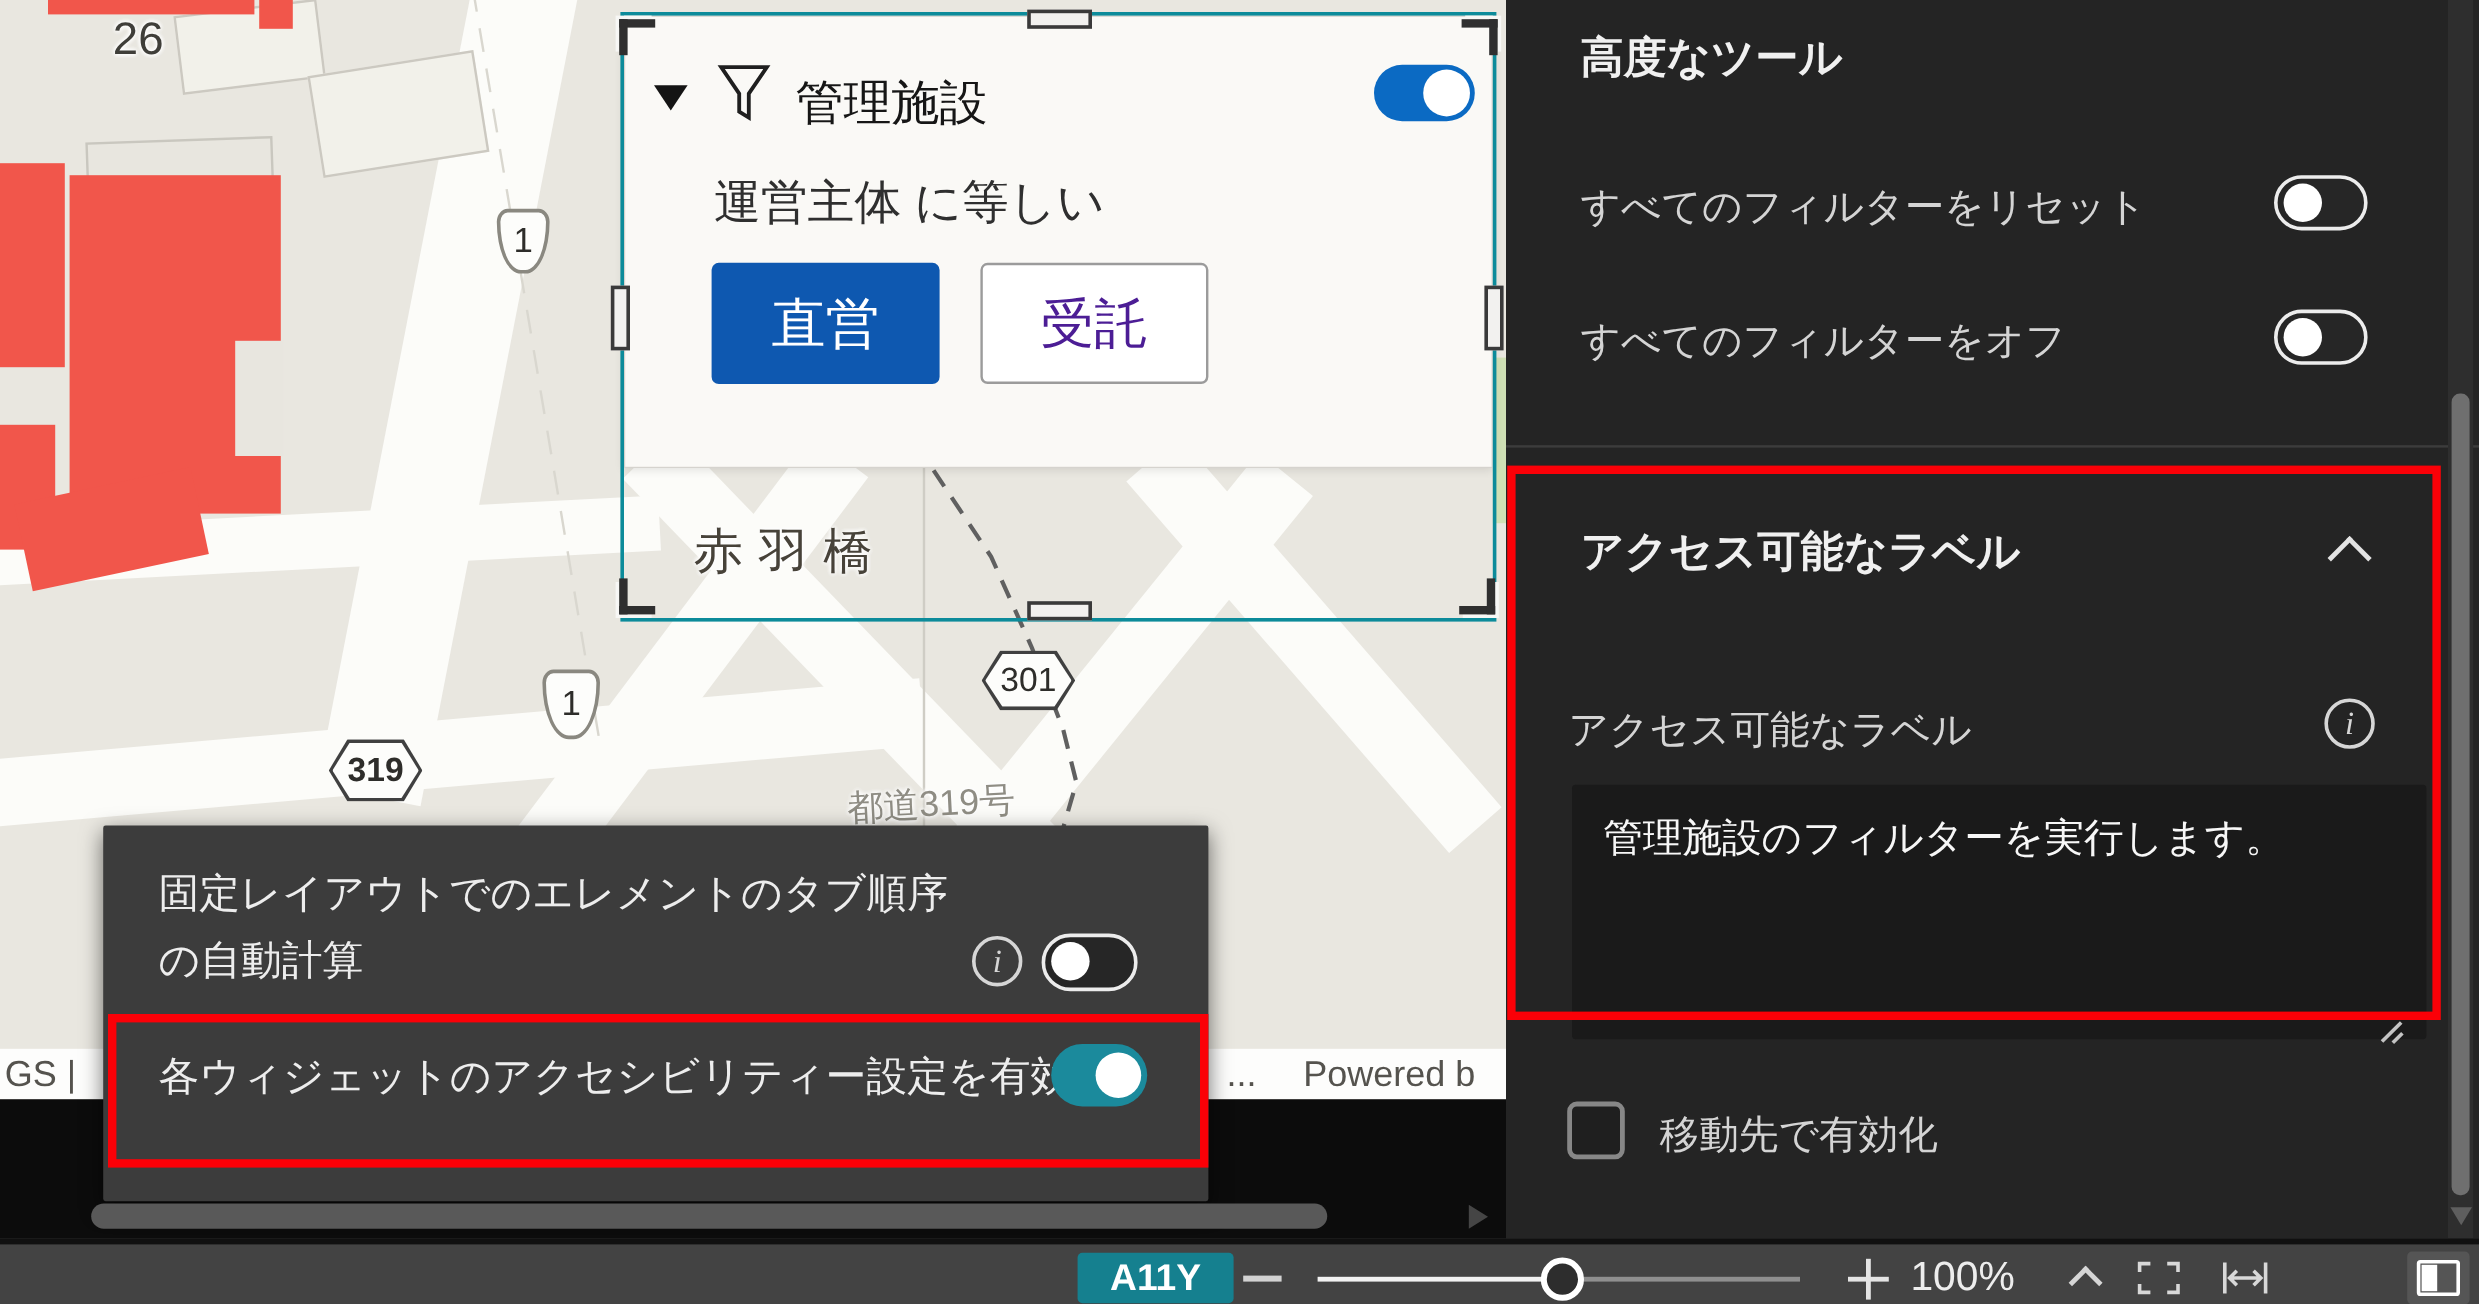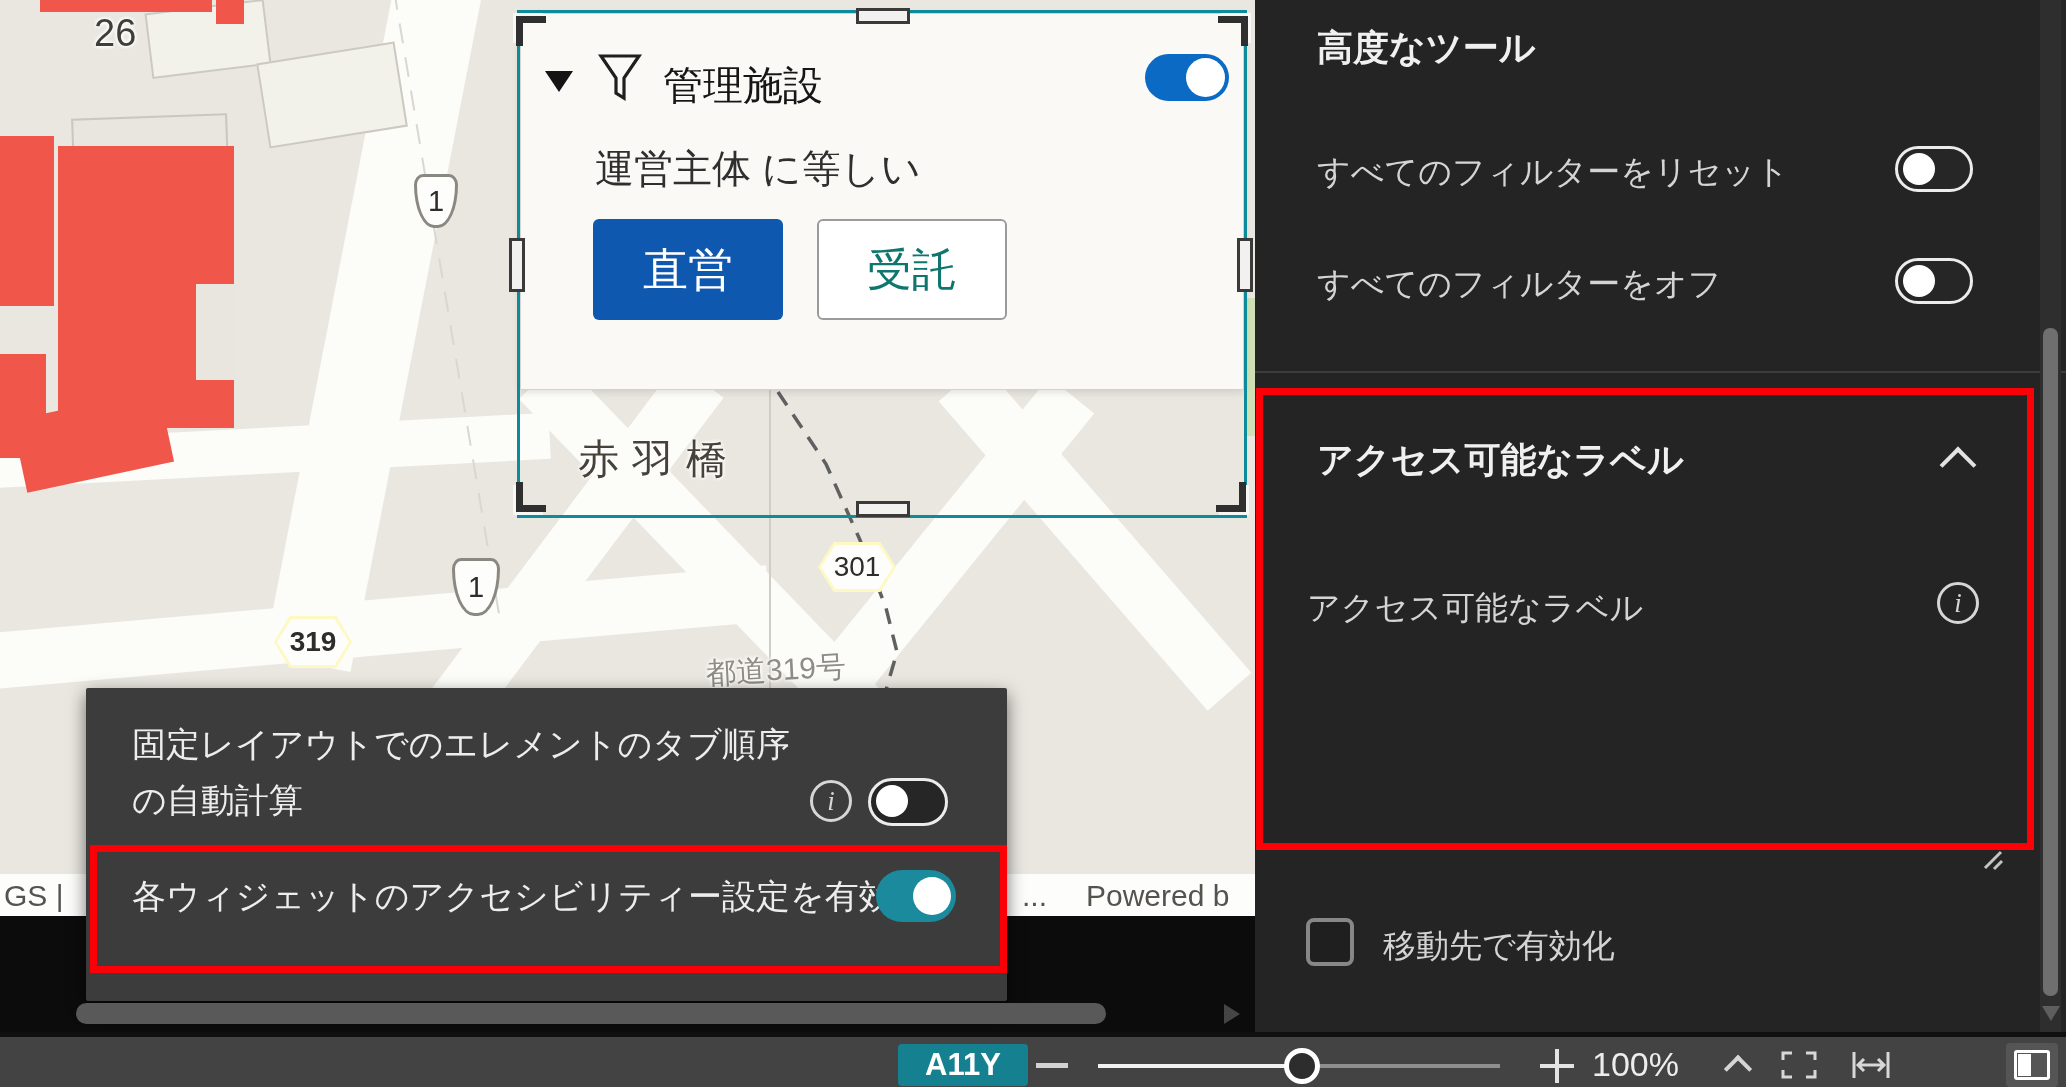--- a/index.html
+++ b/index.html
@@ -15,21 +15,21 @@
   .bldg.gray{background:#e8e6df;border:2px solid #c9c7bf;}
   .bldg.outline{background:#f2f1ea;border:2px solid #ccc9c1;}
   .maplabel{position:absolute;color:#45433d;white-space:nowrap;
     text-shadow:0 0 4px #fff,0 0 4px #fff,0 0 4px #fff;}
   #lbl-26{left:94px;top:12px;font-size:38px;color:#3f3e39;}
   #lbl-bridge{left:578px;top:432px;font-size:41px;letter-spacing:13px;color:#474239;font-weight:500;}
   #lbl-route{left:706px;top:650px;font-size:30px;color:#8f8d84;transform:rotate(-3deg);}
   .shieldA{position:absolute;background:#fdfdfb;border:3px solid #8a8880;
     border-radius:10px 10px 50% 50%/12px 12px 88% 88%;
     display:flex;align-items:center;justify-content:center;font-size:29px;color:#2e2d2a;}
-  .hexO{position:absolute;background:#fef9c3;
+  .hexO{position:absolute;background:#404040;
     clip-path:polygon(20% 0%,80% 0%,100% 50%,80% 100%,20% 100%,0% 50%);}
   .hexI{position:absolute;left:3px;top:3px;right:3px;bottom:3px;background:#fdfdfb;
     clip-path:polygon(20% 0%,80% 0%,100% 50%,80% 100%,20% 100%,0% 50%);
     display:flex;align-items:center;justify-content:center;font-size:28px;color:#2e2d2a;}
   #attrib{left:0;top:874px;width:1255px;height:42px;background:rgba(255,255,255,.9);}
   #attrib span{position:absolute;top:5px;font-size:30px;color:#55534e;white-space:nowrap;}
 
   
   #sel-border{left:517px;top:10px;width:730px;height:508px;border:3px solid #0c8b9a;z-index:6;}
   .crn{position:absolute;width:30px;height:30px;z-index:7;}
@@ -48,21 +48,21 @@
     box-shadow:0 2px 8px rgba(0,0,0,.12);z-index:5;}
   #card .caret{position:absolute;left:24px;top:57px;width:0;height:0;
     border-left:14px solid transparent;border-right:14px solid transparent;border-top:21px solid #141414;}
   #w-title{position:absolute;left:142px;top:44px;font-size:40px;color:#161616;}
   #w-toggle{position:absolute;left:624px;top:40px;width:84px;height:47px;border-radius:24px;background:#0b6ac3;}
   #w-toggle .knob{position:absolute;right:4px;top:4px;width:39px;height:39px;border-radius:50%;background:#fff;}
   #w-cond{position:absolute;left:74px;top:128px;font-size:39px;color:#2f2f2f;}
   .optbtn{position:absolute;top:205px;width:190px;height:101px;border-radius:6px;
     display:flex;align-items:center;justify-content:center;font-size:45px;}
   #opt0{left:72px;background:#0e58b0;color:#fff;}
-  #opt1{left:296px;background:#fff;border:2px solid #9b9b9b;color:#0f766e;}
+  #opt1{left:296px;background:#fff;border:2px solid #9b9b9b;color:#4c1d95;}
 
   
   #ctx{left:86px;top:688px;width:921px;height:313px;background:#3c3c3c;z-index:20;
     box-shadow:0 6px 18px rgba(0,0,0,.55);border-radius:2px;}
   #ctx .lbl{position:absolute;font-size:34px;color:#ededed;white-space:nowrap;}
   .infoc{position:absolute;width:42px;height:42px;border:3px solid #d6d6d6;border-radius:50%;
     display:flex;align-items:center;justify-content:center;color:#d6d6d6;
     font-family:"Liberation Serif",serif;font-style:italic;font-size:27px;}
   .tgl{position:absolute;border-radius:26px;}
   .tgl.off{background:#262626;border:3px solid #ececec;}
@@ -236,20 +236,23 @@
       </div>
 
     <div id="divider" class="abs"></div>
 
     <div class="head" style="left:62px;top:436px;">アクセス可能なラベル</div>
     <div class="chevup"></div>
 
     <div class="lbl" style="left:52px;top:586px;">アクセス可能なラベル</div>
     <div class="infoc" id="p-info" style="position:absolute;">i</div>
 
+    <div id="p-textarea" class="abs">
+      <div class="txt">管理施設のフィルターを実行します。</div>
+    </div>
     <svg id="p-resize" class="abs" width="30" height="30">
       <path d="M26 10 L10 26 M27 19 L19 27" stroke="#c4c4c4" stroke-width="3" fill="none"></path>
     </svg>
 
     <div id="p-check" class="abs"></div>
     <div class="lbl" id="p-chklbl">移動先で有効化</div>
 
     <div id="v-track" class="abs"></div>
     <div id="v-thumb" class="abs"></div>
     <div id="v-down" class="abs"></div>

